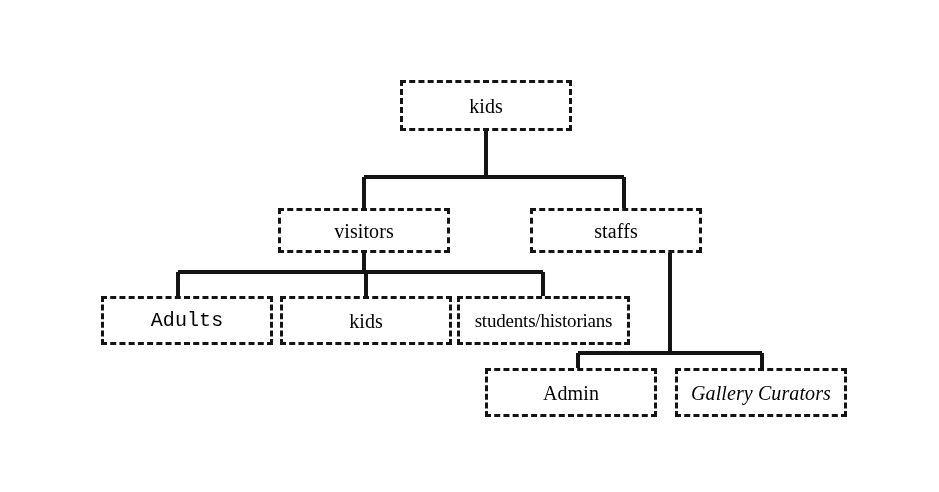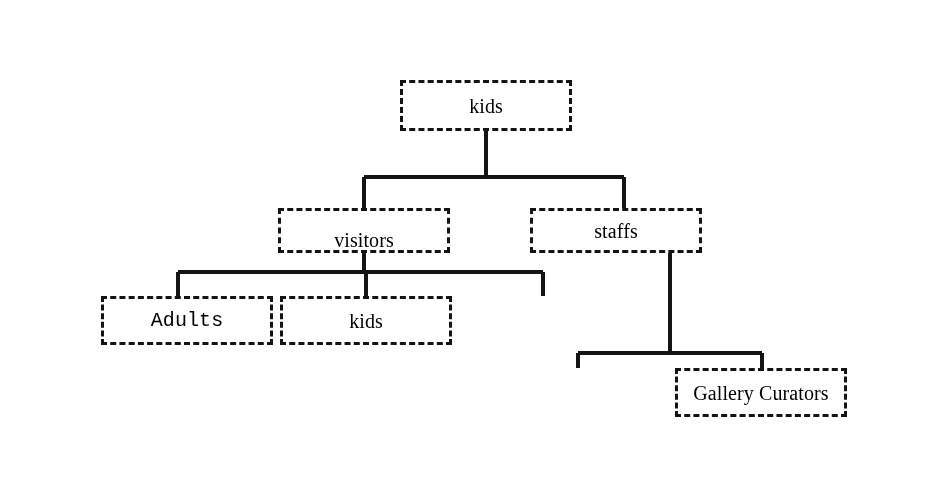--- a/index.html
+++ b/index.html
@@ -70,35 +70,41 @@
       <path d="M578,353 L762,353"></path>
       <path d="M578,353 L578,368"></path>
       <path d="M762,353 L762,368"></path>
     </g>
   </svg>
 
   <div class="node" style="left:400px; top:80px; width:172px; height:51px;">
     <span class="node-label">kids</span>
   </div>
 
-  <div class="node" style="left:278px; top:208px; width:172px; height:45px;align-items:flex-end;">
+  <div class="node" style="left:278px; top:208px; width:172px; height:45px;">
     <span class="node-label">visitors</span>
   </div>
 
   <div class="node" style="left:530px; top:208px; width:172px; height:45px;font-family:Liberation Serif, serif;">
     <span class="node-label">staffs</span>
   </div>
 
   <div class="node" style="left:101px; top:296px; width:172px; height:49px;font-family:Liberation Mono, monospace;">
     <span class="node-label">Adults</span>
   </div>
 
   <div class="node" style="left:280px; top:296px; width:172px; height:49px;">
     <span class="node-label">kids</span>
   </div>
 
+  <div class="node node-tight" style="left:457px; top:296px; width:173px; height:49px;">
+    <span class="node-label">students/historians</span>
+  </div>
 
+  <div class="node" style="left:485px; top:368px; width:172px; height:49px;">
+    <span class="node-label">Admin</span>
+  </div>
 
-  <div class="node" style="left:675px; top:368px; width:172px; height:49px;">
+  <div class="node" style="left:675px; top:368px; width:172px; height:49px;font-style:italic;">
     <span class="node-label">Gallery Curators</span>
   </div>
 
 </div>
 
 </body></html>

